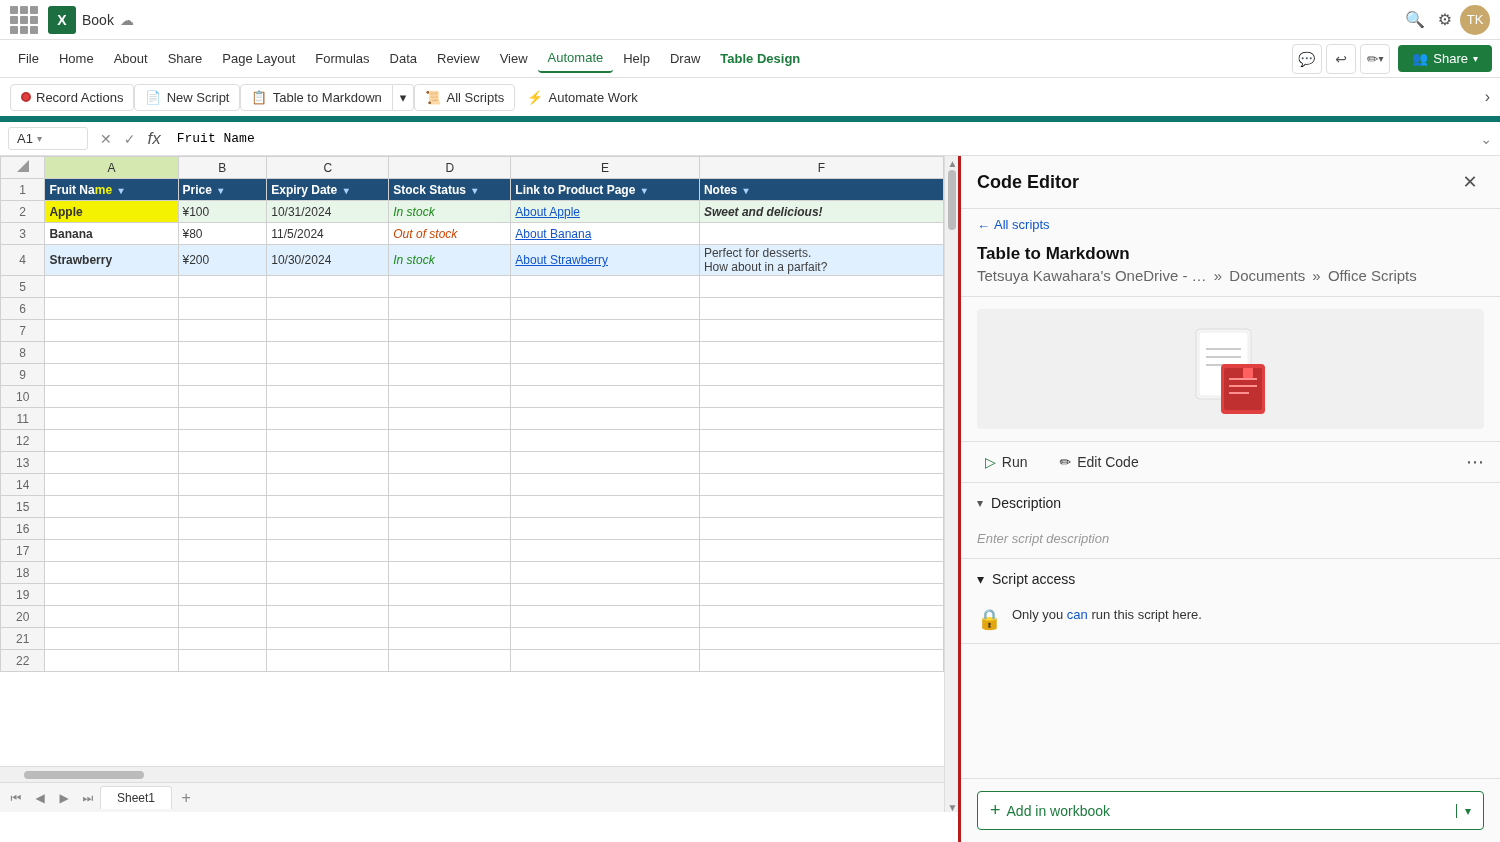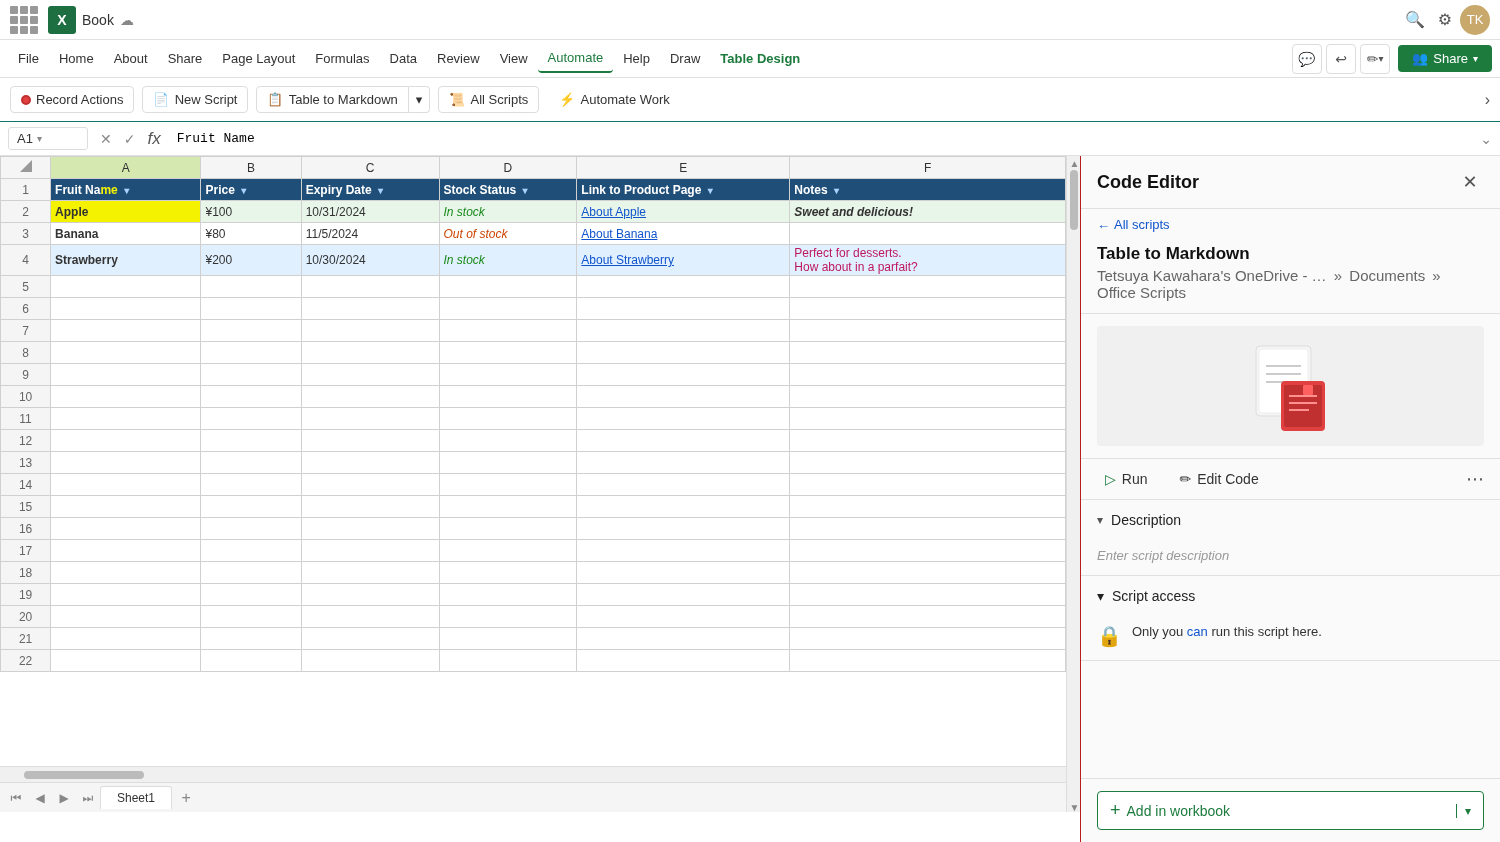--- a/index.html
+++ b/index.html
@@ -31,22 +31,22 @@
     .menu-bar .spacer { flex: 1; }
     .menu-bar .share-btn {
       background: #1d7b3e; color: #fff; border: none; padding: 6px 14px;
       border-radius: 4px; cursor: pointer; display: flex; align-items: center; gap: 5px; font-size: 13px;
     }
     .menu-bar .icon-btns { display: flex; align-items: center; gap: 4px; margin-right: 8px; }
     .menu-bar .icon-btn2 { width: 30px; height: 30px; display: flex; align-items: center; justify-content: center; cursor: pointer; color: #555; font-size: 14px; border: 1px solid #ddd; border-radius: 4px; }
 
     
     .toolbar {
-      display: flex; align-items: center; height: 44px; padding: 0 10px; gap: 8px;
-      background: #fff; border-bottom: 1px solid #0f766e;
+      display: flex; align-items: center; height: 44px; padding: 0 10px; 
+      background: #fff; border-bottom: 6px solid #0f766e;
     }
     .toolbar .tool-btn {
       display: flex; align-items: center; gap: 5px; padding: 5px 10px;
       border: 1px solid #ddd; border-radius: 4px; cursor: pointer; font-size: 13px; color: #333;
       background: #fff;
     }
     .toolbar .tool-btn .dot { width: 10px; height: 10px; border-radius: 50%; background: #e04040; border: 2px solid #c03030; }
     .toolbar .tool-btn-dropdown { border-left: none; border-radius: 0 4px 4px 0; padding: 5px 7px; }
     .toolbar .tool-btn-main { border-radius: 4px 0 0 4px; }
     .toolbar .automate-btn { display: flex; align-items: center; gap: 5px; padding: 5px 12px; color: #333; cursor: pointer; font-size: 13px; font-weight: 500; }
@@ -82,41 +82,41 @@
     
     .header-row td { background: #1f4e79; color: #fff; font-weight: 600; }
     .header-row .filter-icon { color: #aad4ff; font-size: 10px; margin-left: 3px; }
 
     
     .in-stock { color: #1a8a1a; font-style: italic; }
     .out-stock { color: #cc4400; font-style: italic; }
     .link-cell { color: #1155cc; text-decoration: underline; cursor: pointer; }
     .bold-cell { font-weight: bold; }
     .italic-bold { font-weight: bold; font-style: italic; margin-top: 7px; }
-    .notes-cell { color: #be185d; margin-left: 16px; }
+    .notes-cell { color: #404040; margin-left: 16px; }
 
     
     .fruit-selected { background: #f5f200 !important; color: #333; font-weight: bold; }
 
     
     .h-scrollbar { height: 16px; background: #f0f0f0; border-top: 1px solid #ddd; display: flex; align-items: center; padding: 0 4px; }
     .h-scrollbar .thumb { width: 120px; height: 8px; background: #bbb; border-radius: 4px; margin-left: 20px; }
 
     
     .sheet-tabs {
       height: 30px; display: flex; align-items: center; border-top: 1px solid #ddd;
       background: #f5f5f5; padding: 0 4px;
     }
     .sheet-tabs .nav-btn { width: 24px; height: 24px; display: flex; align-items: center; justify-content: center; color: #888; cursor: pointer; font-size: 12px; }
     .sheet-tabs .tab { padding: 4px 16px; background: #fff; border: 1px solid #ddd; border-bottom: none; border-radius: 3px 3px 0 0; cursor: pointer; font-size: 12px; color: #333; margin-right: 2px; }
     .sheet-tabs .add-btn { width: 24px; height: 24px; display: flex; align-items: center; justify-content: center; color: #888; cursor: pointer; font-size: 16px; border-radius: 50%; }
 
     
     .code-editor-panel {
-      width: 420px; background: #fafafa; border-left: 1px solid #b91c1c;
+      width: 542px; background: #fafafa; border-left: 3px solid #b91c1c;
       display: flex; flex-direction: column; height: calc(842px - 40px - 38px - 44px - 34px);
     }
     .panel-header {
       display: flex; align-items: center; justify-content: space-between;
       padding: 12px 16px; border-bottom: 1px solid #e0e0e0; background: #fafafa;
     }
     .panel-header h2 { font-size: 18px; font-weight: 600; color: #111; }
     .panel-header .close-btn { width: 28px; height: 28px; display: flex; align-items: center; justify-content: center; cursor: pointer; color: #555; font-size: 18px; border-radius: 4px; }
 
     .panel-nav { display: flex; align-items: center; gap: 6px; padding: 8px 16px; }

